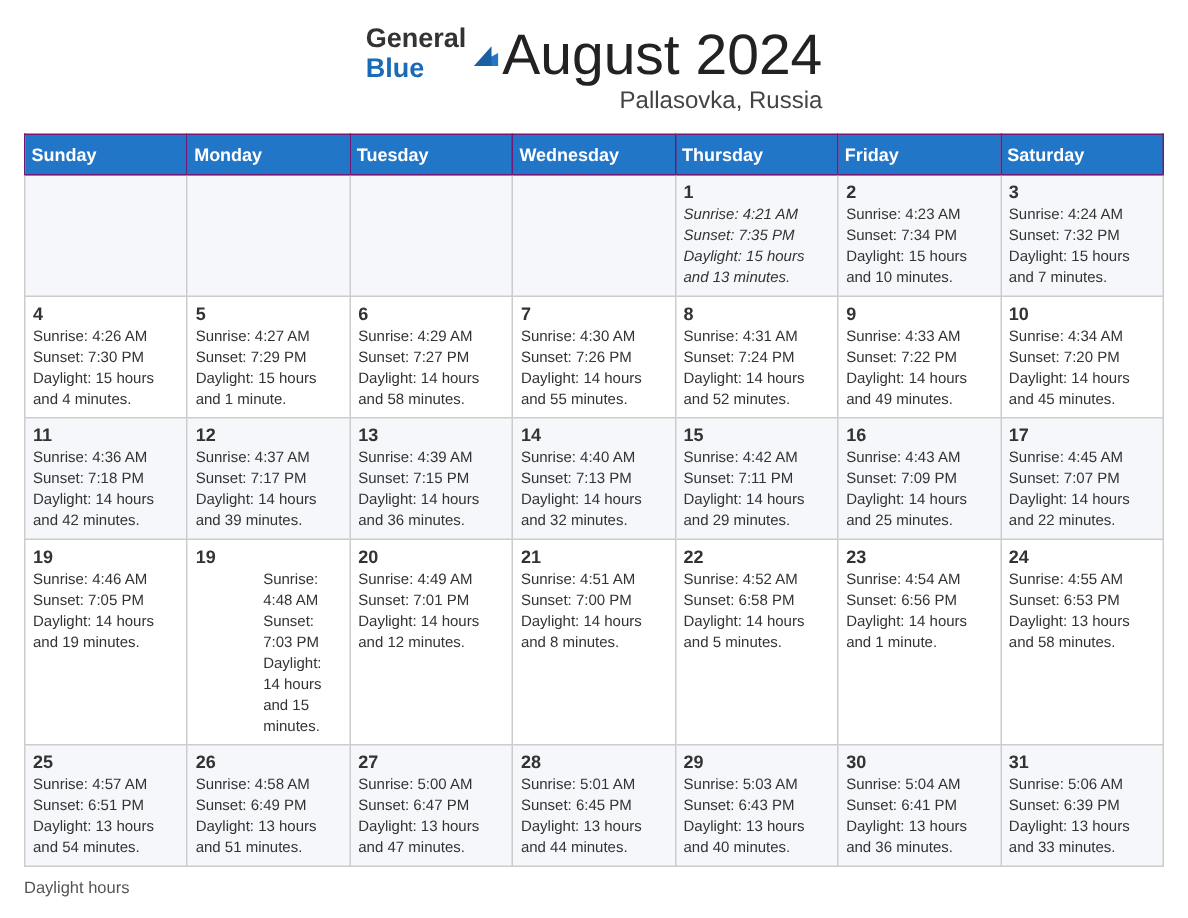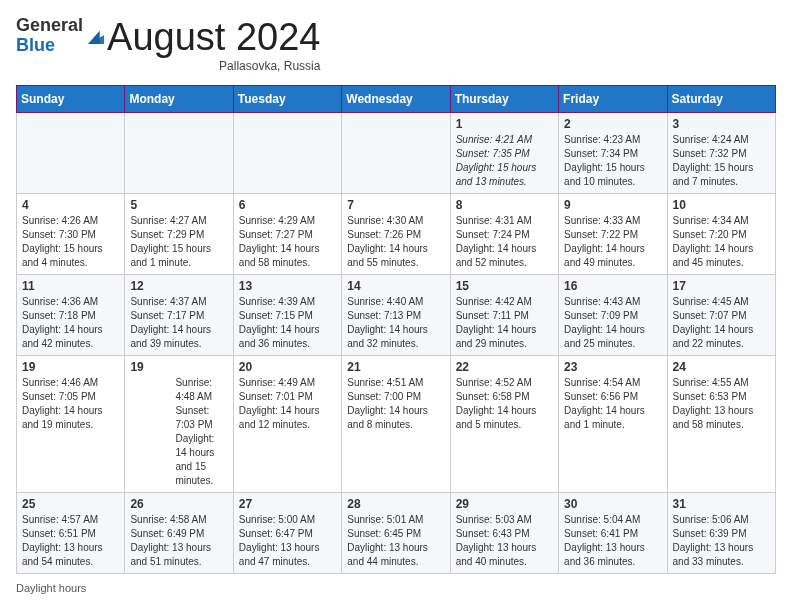--- a/index.html
+++ b/index.html
@@ -5,21 +5,21 @@
     * { box-sizing: border-box; margin: 0; padding: 0; }
     body {
       font-family: Arial, sans-serif;
       background: #fff;
       width: 792px;
       min-height: 612px;
       padding: 16px;
     }
     .header {
       display: flex;
-      justify-content: flex-start;
+      justify-content: center;
       align-items: flex-start;
       margin-bottom: 12px;
     }
     .logo {
       display: flex;
       align-items: center;
     }
     .logo-text {
       font-size: 18px;
       font-weight: bold;
@@ -34,21 +34,21 @@
     }
     .title-block {
       text-align: right;
     }
     .month-title {
       font-size: 38px;
       font-weight: normal;
       color: #222;
     }
     .location-title {
-      font-size: 12px;
+      font-size: 16px;
       color: #444;
     }
     table {
       width: 100%;
       border-collapse: collapse;
       table-layout: fixed;
     }
     thead th {
       background: #2176c7;
       color: #fff;

